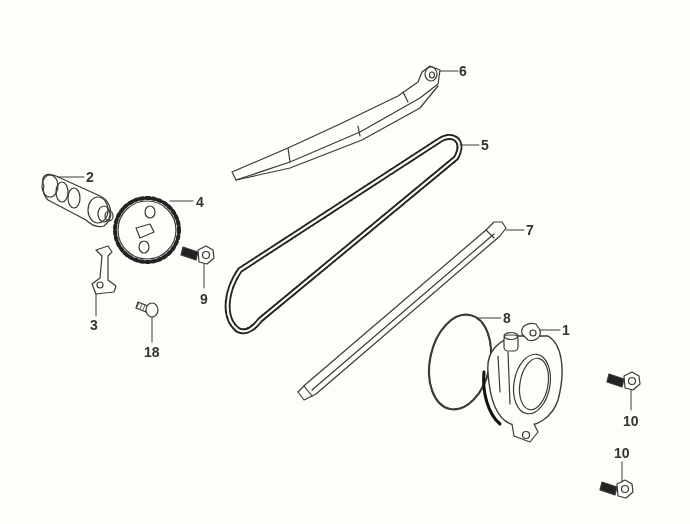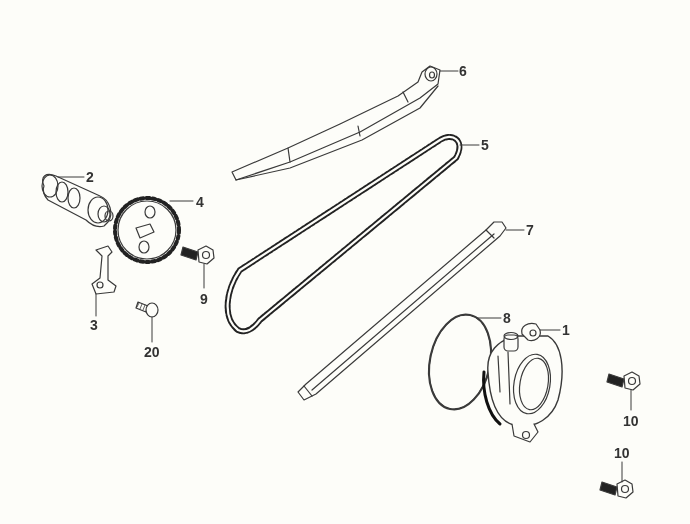--- a/index.html
+++ b/index.html
@@ -125,18 +125,18 @@
     </g>
   </svg>
 
   <span class="callout" style="left:459px; top:64px;">6</span>
   <span class="callout" style="left:481px; top:138px;">5</span>
   <span class="callout" style="left:526px; top:223px;">7</span>
   <span class="callout" style="left:86px; top:170px;">2</span>
   <span class="callout" style="left:196px; top:195px;">4</span>
   <span class="callout" style="left:200px; top:292px;">9</span>
   <span class="callout" style="left:90px; top:318px;">3</span>
-  <span class="callout" style="left:144px; top:345px;">20</span>
+  <span class="callout" style="left:144px; top:345px;">18</span>
   <span class="callout" style="left:503px; top:311px;">8</span>
   <span class="callout" style="left:562px; top:323px;">1</span>
   <span class="callout" style="left:623px; top:414px;">10</span>
   <span class="callout" style="left:614px; top:446px;">10</span>
 </div>
 
 </body></html>

